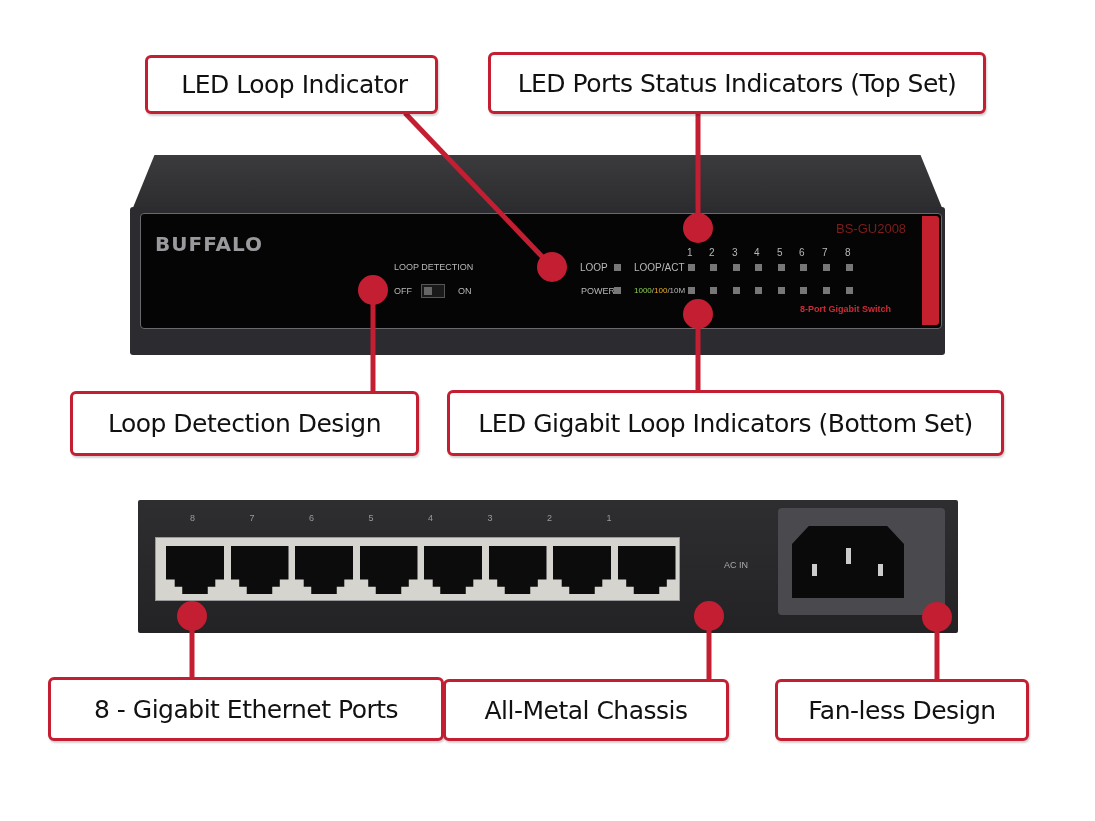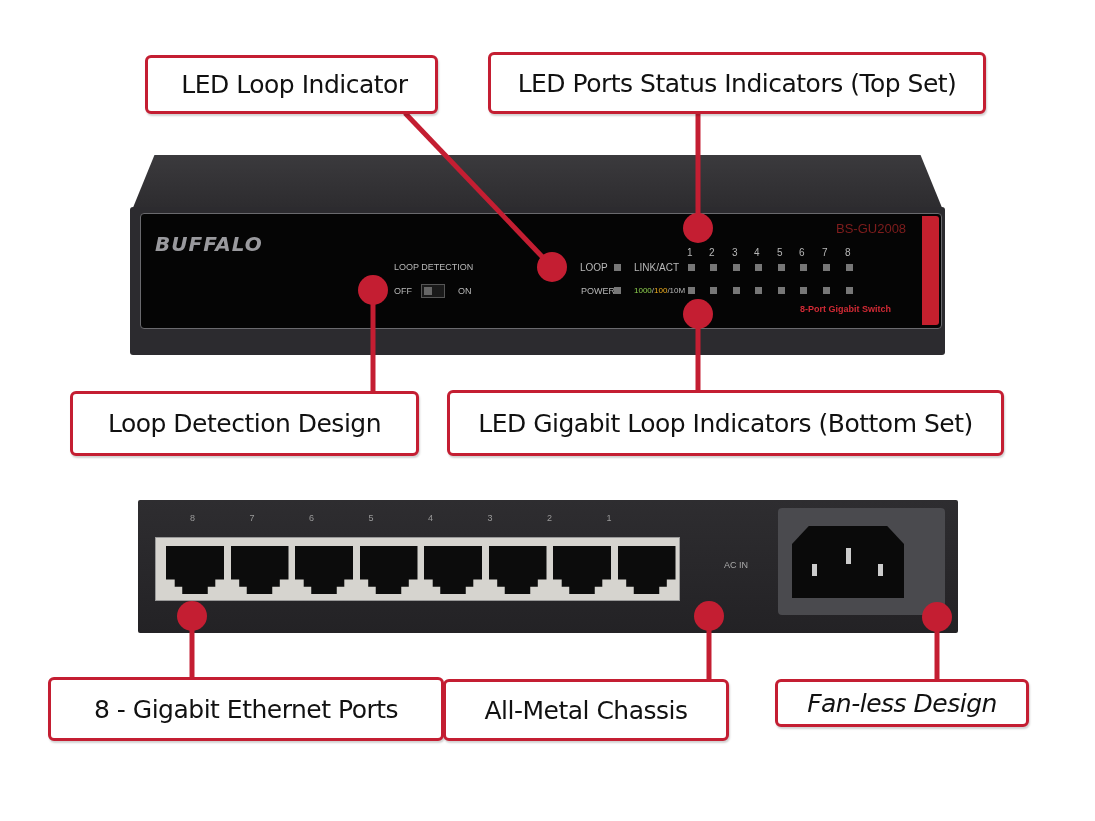--- a/index.html
+++ b/index.html
@@ -9,21 +9,21 @@
     display:flex; align-items:center; justify-content:center; font-family:"DejaVu Sans", sans-serif; font-size:25px; color:#111;
     letter-spacing:-0.5px; box-shadow:1px 2px 2px rgba(0,0,0,0.18); white-space:nowrap; }
   .dot { position:absolute; width:30px; height:30px; border-radius:50%; background:#c41e32; margin-left:-15px; margin-top:-15px; }
 
   
   .front-top { position:absolute; left:130px; top:155px; width:815px; height:60px;
     background:linear-gradient(#3b3a3d,#2b2a2d); clip-path:polygon(3% 0,97% 0,100% 100%,0 100%); }
   .front-body { position:absolute; left:130px; top:207px; width:815px; height:148px; background:#2c2b2f; border-radius:3px; }
   .front-face { position:absolute; left:140px; top:213px; width:800px; height:114px; background:#050505; border:1px solid #6a6a6e; border-radius:4px; }
   .red-stripe { position:absolute; left:922px; top:216px; width:17px; height:109px; background:#c5202e; border-radius:0 3px 3px 0; }
-  .brand { position:absolute; left:155px; top:232px; font-family:"DejaVu Sans", sans-serif; font-weight:bold; font-style:italic; font-size:20px; color:#9a9a9e; letter-spacing:1px;text-align:center; }
+  .brand { position:absolute; left:155px; top:232px; font-family:"DejaVu Sans", sans-serif; font-weight:bold; font-size:20px; color:#9a9a9e; letter-spacing:1px;text-align:center; }
   .small { position:absolute; font-family:"Liberation Sans", sans-serif; font-size:9px; color:#b8b8b8; }
   .led { position:absolute; width:7px; height:7px; background:#777; }
   .model { position:absolute; left:836px; top:221px; font-size:13px; color:#7f1d1d; }
   .subtitle { position:absolute; left:800px; top:304px; font-size:9px; font-weight:bold; color:#d22a35; }
 
   
   .rear-body { position:absolute; left:138px; top:500px; width:820px; height:133px; background:linear-gradient(#2e2d30,#232225); border-radius:2px; }
   .ports-frame { position:absolute; left:155px; top:537px; width:523px; height:62px; background:#d6d4cf; border:1px solid #999; }
   .port { position:absolute; top:8px; width:58px; height:48px; background:#0c0c0c;
     clip-path:polygon(0 0,100% 0,100% 70%,85% 70%,85% 85%,72% 85%,72% 100%,28% 100%,28% 85%,15% 85%,15% 70%,0 70%); }
@@ -48,21 +48,21 @@
   <div class="small" style="left:394px;top:286px;">OFF</div>
   <div class="abs" style="left:421px;top:284px;width:22px;height:12px;background:#1a1a1a;border:1px solid #555;">
     <div class="abs" style="left:2px;top:2px;width:8px;height:8px;background:#666;"></div>
   </div>
   <div class="small" style="left:458px;top:286px;">ON</div>
 
   <div class="small" style="left:580px;top:262px;font-size:10px;">LOOP</div>
   <div class="led" style="left:614px;top:264px;"></div>
   <div class="small" style="left:581px;top:286px;">POWER</div>
   <div class="led" style="left:614px;top:287px;"></div>
-  <div class="small" style="left:634px;top:262px;font-size:10px;">LINK/ACT</div>
+  <div class="small" style="left:634px;top:262px;font-size:10px;">LOOP/ACT</div>
   <div class="small" style="left:634px;top:286px;font-size:8px;">
     <span style="color:#8fd14f">1000</span><span>/</span><span style="color:#f2b01e">100</span><span>/10M</span>
   </div>
 
   <div id="front-leds">
       <div class="small" style="left: 687px; top: 247px; font-size: 10px;">1</div>
       <div class="led" style="left: 688px; top: 264px;"></div>
       <div class="led" style="left: 688px; top: 287px;"></div>
       <div class="small" style="left: 709px; top: 247px; font-size: 10px;">2</div>
       <div class="led" style="left: 710px; top: 264px;"></div>
@@ -137,13 +137,13 @@
 <div class="dot" style="left:192px;top:616px;"></div>
 <div class="dot" style="left:709px;top:616px;"></div>
 <div class="dot" style="left:937px;top:617px;"></div>
 
 <div class="callout" style="left:145px;top:55px;width:293px;height:59px;padding-left:6px;">LED Loop Indicator</div>
 <div class="callout" style="left:488px;top:52px;width:498px;height:62px;">LED Ports Status Indicators (Top Set)</div>
 <div class="callout" style="left:70px;top:391px;width:349px;height:65px;">Loop Detection Design</div>
 <div class="callout" style="left:447px;top:390px;width:557px;height:66px;">LED Gigabit Loop Indicators (Bottom Set)</div>
 <div class="callout" style="left:48px;top:677px;width:396px;height:64px;">8 - Gigabit Ethernet Ports</div>
 <div class="callout" style="left:443px;top:679px;width:286px;height:62px;">All-Metal Chassis</div>
-<div class="callout" style="left:775px;top:679px;width:254px;height:48px;font-style:italic;">Fan-less Design</div>
+<div class="callout" style="left:775px;top:679px;width:254px;height:62px;">Fan-less Design</div>
 
 </body></html>

